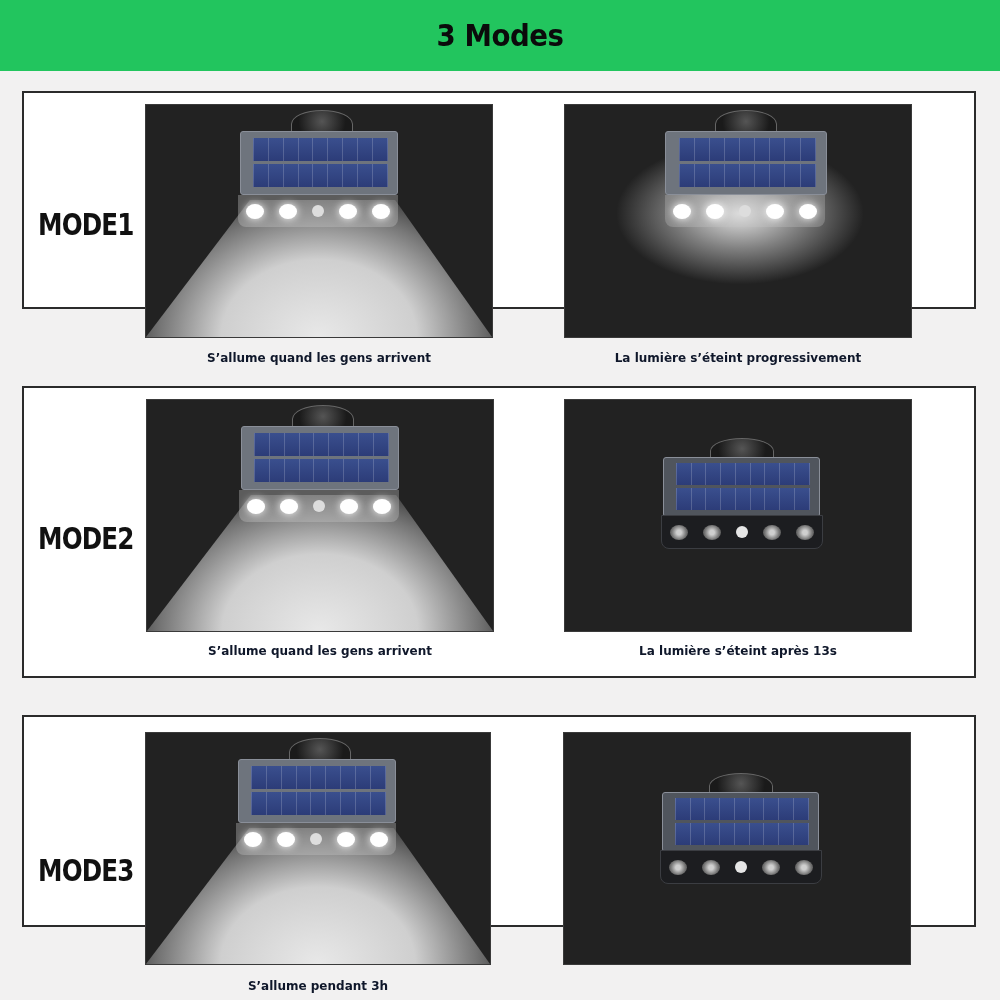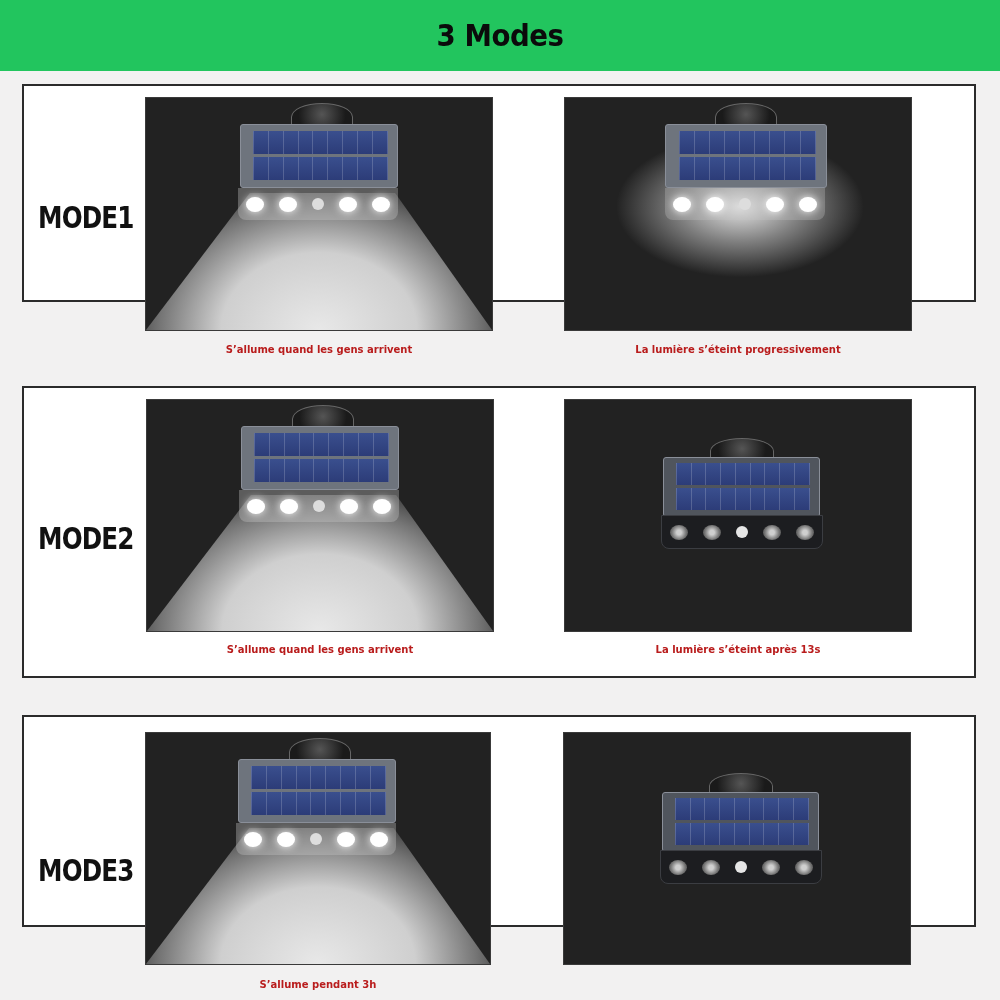--- a/index.html
+++ b/index.html
@@ -29,21 +29,21 @@
     font-size:30px; color:#111; letter-spacing:-1px;
     transform:scaleX(0.82); transform-origin:left center;
   }
   .photo {
     position:absolute; background:#222222; overflow:hidden;
     border:1px solid #3a3a3a; box-sizing:border-box;
   }
   .caption {
     position:absolute; text-align:center;
     font-family:"DejaVu Sans", sans-serif; font-weight:bold;
-    font-size:10px; color:#b91c1c;
+    font-size:12px; color:#0f172a;
   }
   .dome {
     position:absolute; border-radius:50% 50% 0 0;
     background:radial-gradient(circle at 50% 40%, #555 0%, #1a1a1a 70%);
     border:1px solid #666;
   }
   .solar {
     position:absolute; background:#5d6470; border-radius:3px;
     border:1px solid #8a8f99;
   }
@@ -70,21 +70,21 @@
     background:radial-gradient(ellipse at 50% 45%, rgba(240,240,240,0.95) 0%, rgba(190,190,190,0.6) 35%, rgba(34,34,34,0) 70%);
   }
 </style>
 </head>
 <body>
 
 <div class="header">
   <h1>3 Modes</h1>
 </div>
 
-<div class="panel" style="top:84px; height:218px;">
+<div class="panel" style="top:91px; height:218px;">
   <div class="mode-label" style="top:114px;">MODE1</div>
 
   <div class="photo" style="left:121px; top:11px; width:348px; height:234px;">
     <div class="glow-cone" style="top:95px;"></div>
     <div class="dome" style="left:145px; top:5px; width:60px; height:26px;"></div>
     <div class="solar" style="left:94px; top:26px; width:156px; height:62px; background:#6e747d;">
       <div class="cells" style="top:6px; height:23px;"></div>
       <div class="cells" style="top:32px; height:23px;"></div>
     </div>
     <div class="body-bar" style="left:92px; top:90px; width:160px; height:32px; background:rgba(200,200,200,0.35);">

